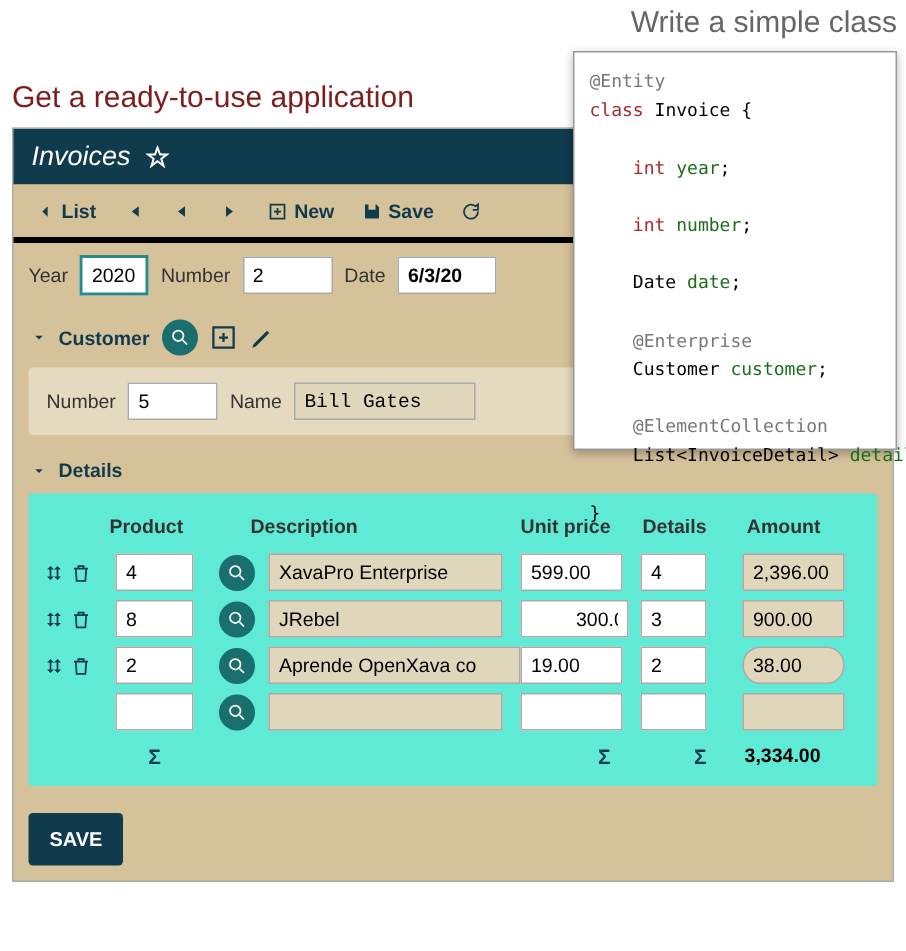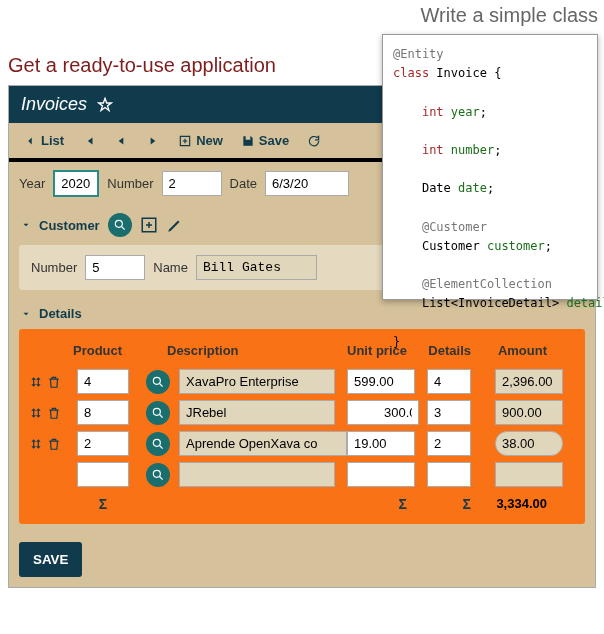--- a/index.html
+++ b/index.html
@@ -16,21 +16,21 @@
 .form-label { font-size: 13px; color: #333; }
 .input-box { border: 1px solid #aaa; background: #fff; padding: 4px 6px; font-size: 13px; text-align: left; }
 .input-box.highlight { border: 2px solid #2a8a8a; }
 .input-box.left { text-align: left; }
 .section-hdr { padding: 8px 12px; color: #103b4d; font-weight: bold; display: flex; align-items: center; gap: 8px; }
 .chevron { width: 10px; height: 10px; }
 .circle-btn { width: 24px; height: 24px; border-radius: 50%; background: #1a6e6e; border: none; display: inline-flex; align-items: center; justify-content: center; cursor: pointer; }
 .circle-btn svg { width: 14px; height: 14px; fill: #fff; }
 .icon-btn { width: 18px; height: 18px; fill: #103b4d; cursor: pointer; }
 .customer-box { background: #e5dabf; margin: 0 10px 8px 10px; padding: 6px; border-radius: 3px; }
-.details-box { background: #f97316; margin: 0 10px 8px 10px; padding: 6px; border-radius: 3px; }
+.details-box { background: #5eead4; margin: 0 10px 8px 10px; padding: 6px; border-radius: 3px; }
 .grid-header { display: flex; padding: 8px 4px; font-weight: bold; color: #333; }
 .grid-row { display: flex; padding: 3px 4px; align-items: center; gap: 4px; }
 .col-handle { width: 44px; display: flex; gap: 4px; align-items: center; }
 .col-prod { width: 60px; }
 .col-search { width: 34px; display: flex; justify-content: center; }
 .col-desc { width: 164px; }
 .col-unit { width: 76px; }
 .col-qty { width: 64px; }
 .col-amt { width: 76px; }
 .readonly { background: #e0d6bb; }
@@ -97,21 +97,21 @@
         </svg>
       </button>
   </div>
 
   <div class="form-row">
     <span class="form-label">Year</span>
     <input class="input-box highlight" style="width: 46px;" value="2020">
     <span class="form-label">Number</span>
     <input class="input-box" style="width: 60px;" value="2">
     <span class="form-label">Date</span>
-    <input class="input-box left" style="width: 84px;" value="6/3/20">
+    <input class="input-box left" style="width: 66px; font-weight: bold;" value="6/3/20">
   </div>
 
   <div class="section-hdr">
     <svg class="chevron" viewBox="0 0 24 24">
         <path fill="#103b4d" d="M6 9l6 6 6-6z"></path>
       </svg>
     <span>Customer</span>
     <button class="circle-btn">
         <svg viewBox="0 0 24 24">
           <circle cx="10" cy="10" r="6" fill="none" stroke="#fff" stroke-width="2"></circle>
@@ -256,19 +256,19 @@
 
 <div class="code-box"><span class="kw-annot">@Entity</span>
 <span class="kw-class">class</span> <span>Invoice</span> {
 
     <span class="kw-type">int</span> <span class="kw-name">year</span>;
 
     <span class="kw-type">int</span> <span class="kw-name">number</span>;
 
     <span>Date</span> <span class="kw-name">date</span>;
 
-    <span class="kw-annot">@Customer</span>
+    <span class="kw-annot">@Enterprise</span>
     <span>Customer</span> <span class="kw-name">customer</span>;
 
     <span class="kw-annot">@ElementCollection</span>
     <span>List&lt;InvoiceDetail&gt;</span> <span class="kw-name">details</span>;
 
 }</div>
 
 </body></html>

